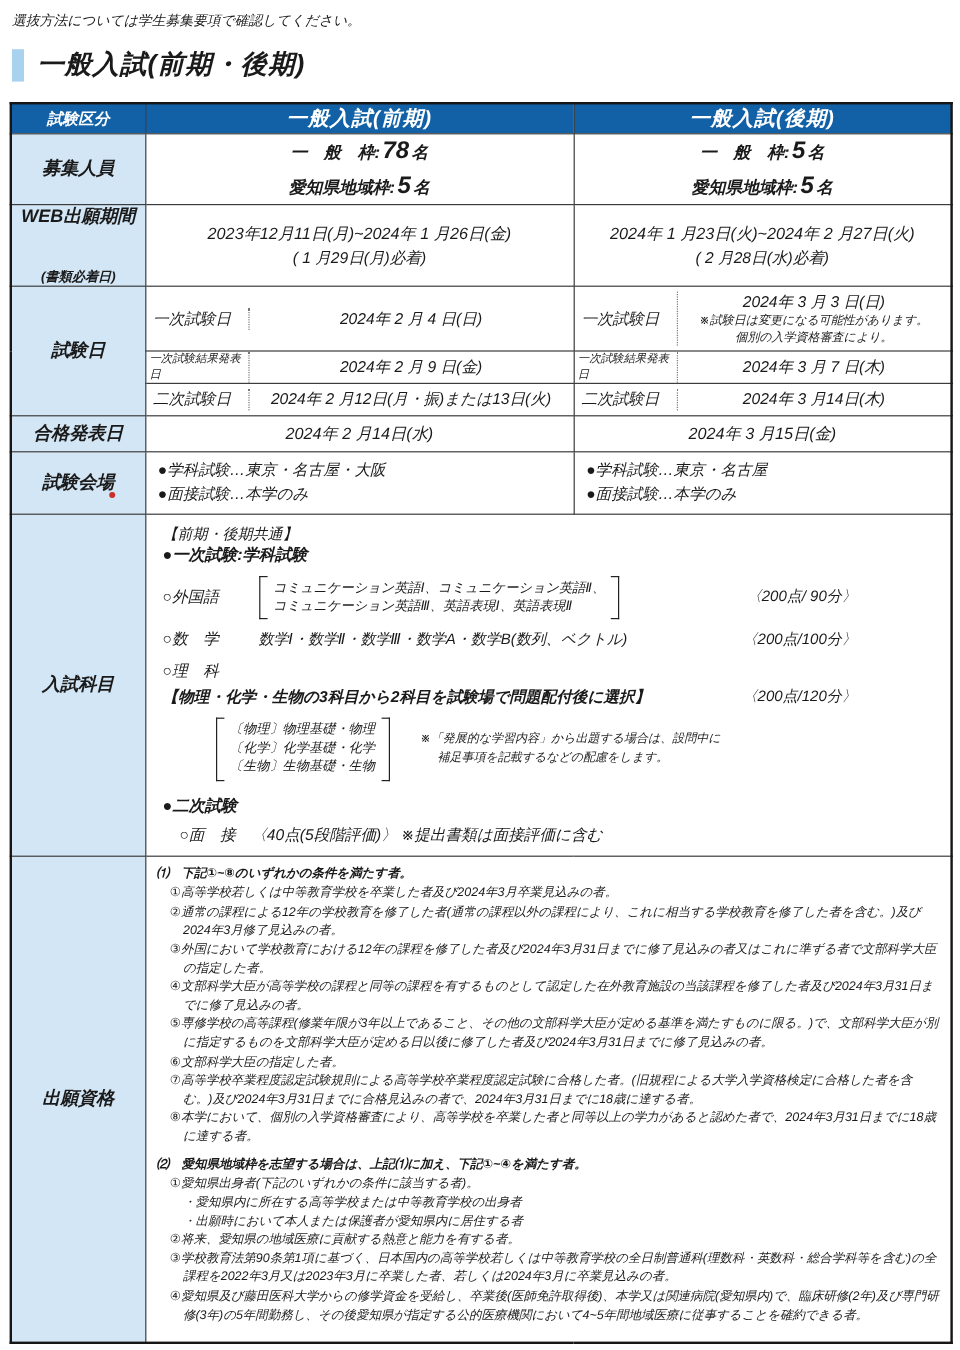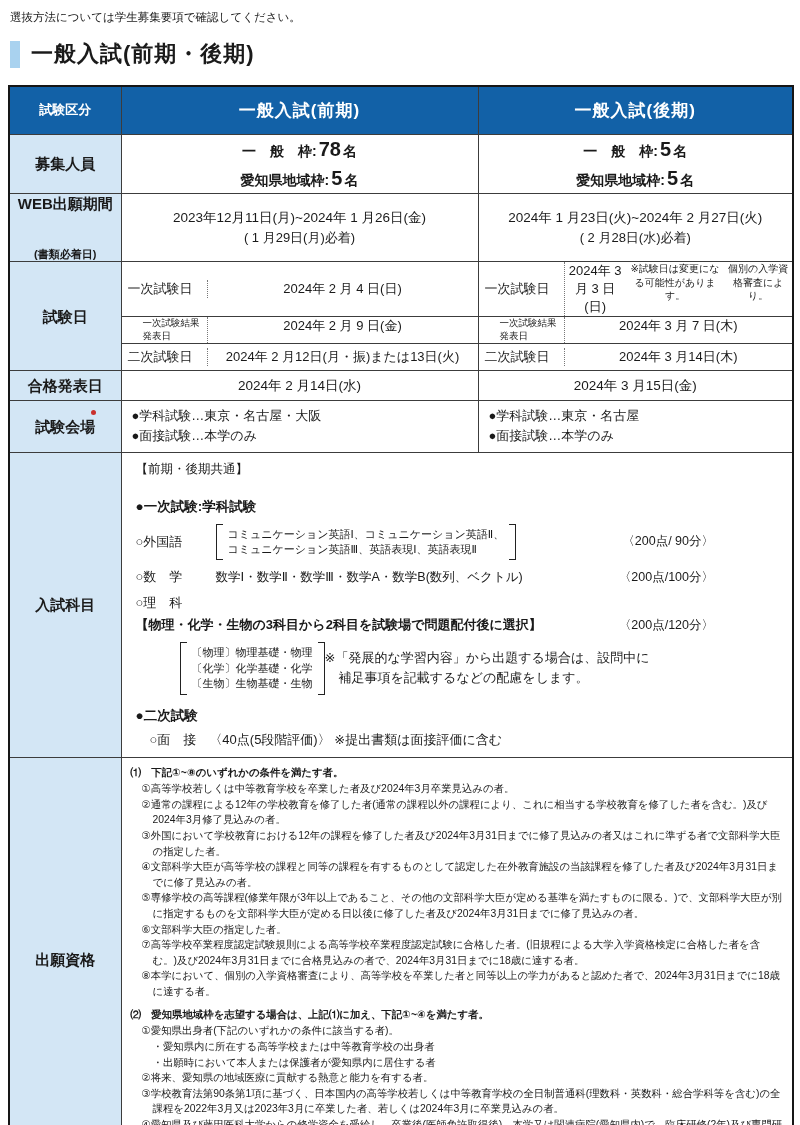--- a/index.html
+++ b/index.html
@@ -1,17 +1,17 @@
 <!DOCTYPE html>
 <html><head>
 <meta charset="utf-8">
 <style>
   * { box-sizing: border-box; margin: 0; padding: 0; }
   html,body { width:800px; background:#fff; font-family:"Liberation Sans","DejaVu Sans",sans-serif; color:#1a1a1a; }
-  .page { position:relative; width:800px; height:1125px; padding:8px; }
+  .page { position:relative; width:800px; height:1125px; padding:8px;font-style:italic; }
 
   .top-note { font-size:11.5px; margin:2px 0 14px 2px; }
 
   .title-row { display:flex; align-items:center; gap:11px; margin:4px 0 16px 2px; }
   .title-accent { width:10px; height:27px; background:#a9d2ef; }
   .page-title { font-size:22px; font-weight:bold; letter-spacing:1px; }
 
   table.main { border-collapse:collapse; width:784px; table-layout:fixed; }
   table.main td, table.main th { border:1px solid #3c3c3c; vertical-align:middle; }
   table.main { border:2px solid #161616; }
@@ -25,41 +25,41 @@
 
   .cap-line { display:flex; justify-content:center; align-items:baseline; font-weight:bold; font-size:14px; line-height:1.45; }
   .cap-num { font-size:20px; padding:0 2px; }
 
   .center-txt { text-align:center; font-size:13.5px; line-height:1.5; }
   .center-txt .ln2 { font-size:13px; }
 
   td.subcell { padding:0; }
   .subrow { display:flex; height:100%; align-items:stretch; }
   .sublabel { width:86px; flex:0 0 86px; border-right:1px dotted #777; display:flex; align-items:center; padding-left:6px; font-size:13px; }
-  .sublabel.small { font-size:9.5px; padding-left:21px; }
-  .subval { flex:1; display:flex; flex-direction:row; justify-content:center; text-align:center; font-size:13px; }
+  .sublabel.small { font-size:9.5px; padding-left:3px; }
+  .subval { flex:1; display:flex; flex-direction:column; justify-content:center; text-align:center; font-size:13px; }
   .subval .note { font-size:10px; line-height:1.35; }
 
   .venue { font-size:13px; line-height:1.55; padding:5px 10px; }
 
   td.content-cell { padding:8px 14px; font-size:13px; }
 
-  .subj-common { font-size:12.5px; margin-bottom:20px; }
+  .subj-common { font-size:12.5px; margin-bottom:0; }
   .subj-head { font-size:13.5px; font-weight:bold; margin-bottom:0; }
   .subj-row { display:flex; align-items:center; margin:8px 0; }
   .subj-name { flex:0 0 80px; font-size:13px; }
   .score { margin-left:auto; margin-right:64px; font-size:12.5px; white-space:nowrap; }
   .brkt { position:relative; padding:3px 12px; line-height:1.4; font-size:11px; }
   .brkt::before { content:''; position:absolute; left:0; top:0; bottom:0; width:6px;
      border:1.5px solid #222; border-right:none; }
   .brkt::after { content:''; position:absolute; right:0; top:0; bottom:0; width:6px;
      border:1.5px solid #222; border-left:none; }
-  .sel-line { display:flex; align-items:flex-end; font-weight:bold; font-size:13px; margin:4px 0 8px 0; }
+  .sel-line { display:flex; align-items:flex-start; font-weight:bold; font-size:13px; margin:4px 0 8px 0; }
   .sci-row { display:flex; align-items:center; margin:4px 0 12px 0; }
-  .sci-note { font-size:13px; line-height:1.6; }
+  .sci-note { margin-left:26px; font-size:10px; line-height:1.6; }
   .sci-note .n2 { padding-left:14px; }
   .interview { font-size:13px; margin-top:6px; padding-left:14px; }
 
   td.elig-cell { padding:7px 9px; font-size:10.4px; line-height:1.5; }
   .elig-h { font-weight:bold; margin-bottom:1px; }
   .elig-items { padding-left:11px; margin-bottom:7px; }
   .elig-items div { padding-left:11px; text-indent:-11px; }
   .elig-items div.sub { padding-left:22px; }
 
   .red-dot { position:absolute; left:91px; top:410px; width:5px; height:5px; border-radius:50%; background:#c9302c; }
@@ -77,21 +77,21 @@
   </div>
 
   <table class="main">
     <colgroup>
         <col style="width:112px">
         <col style="width:357px">
         <col style="width:315px">
       </colgroup>
 
     <tbody>
-        <tr style="height:48px">
+        <tr style="height:25px">
       <th class="head small">試験区分</th>
       <th class="head big">一般入試(前期)</th>
       <th class="head big">一般入試(後期)</th>
     </tr>
 
     <tr style="height:55px">
       <td class="label-cell">募集人員</td>
       <td>
         <div class="cap-line">
               <span>一　般　枠:</span>

